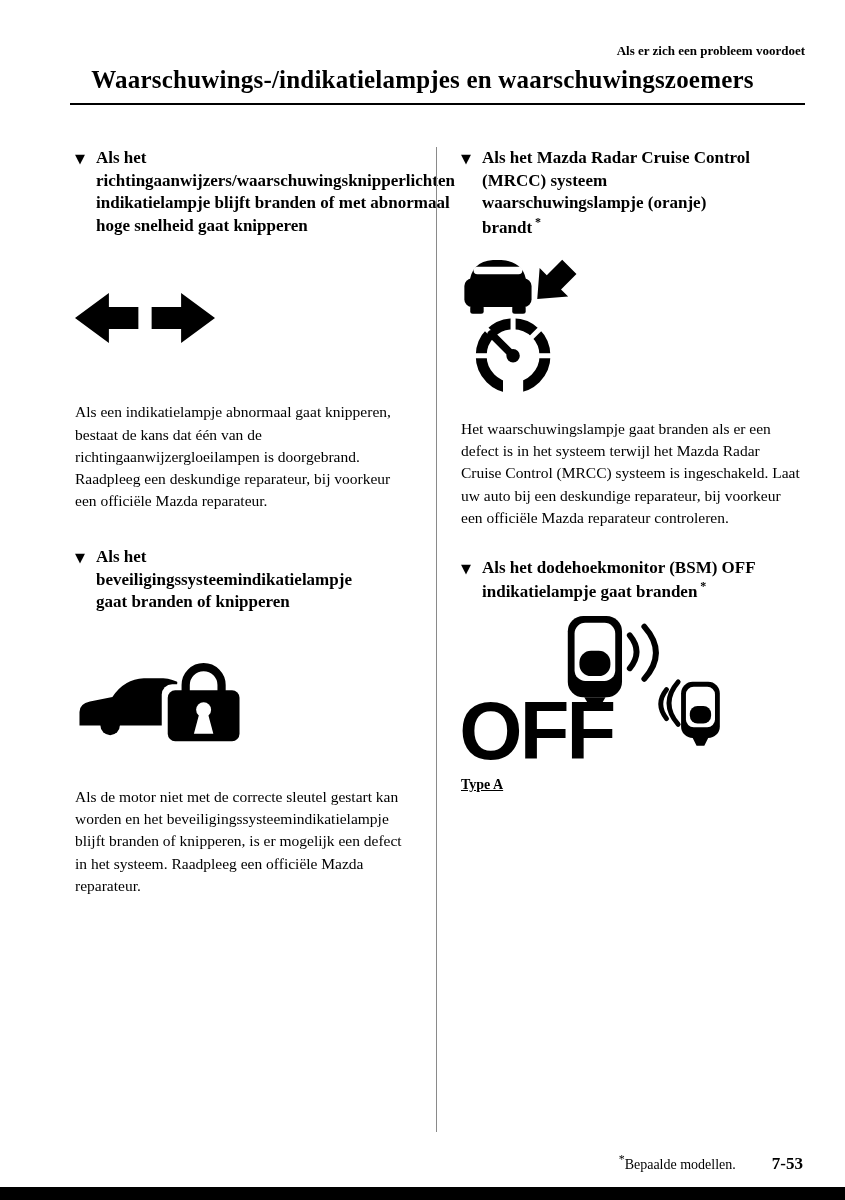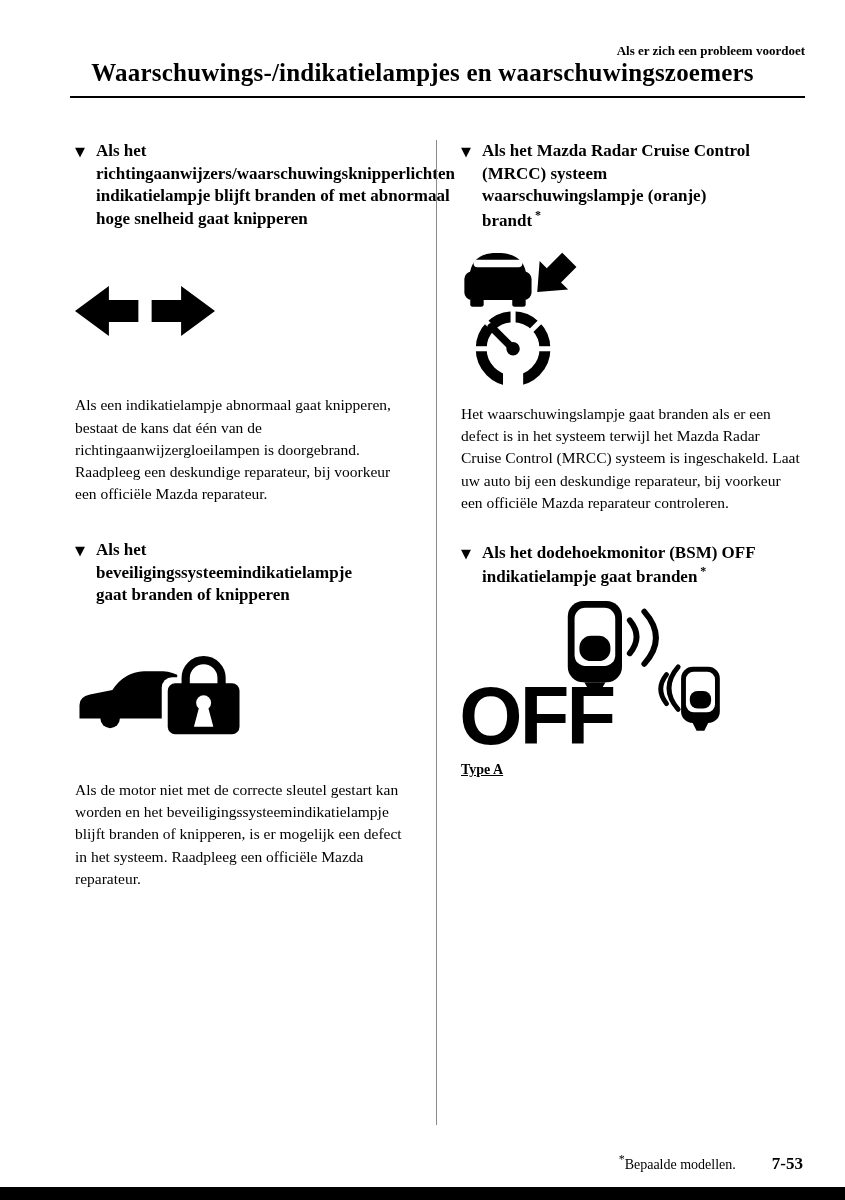--- a/index.html
+++ b/index.html
@@ -7,21 +7,21 @@
   body {
     width:845px; height:1200px; position:relative; overflow:hidden;
     font-family:"Liberation Serif", serif; color:#000;
   }
   .eyebrow {
     text-align:right; font-weight:bold; font-size:13px;
     padding:43px 40px 0 0;
   }
   .title {
     text-align:center; font-size:25px; font-weight:bold;
-    letter-spacing:0.2px;
+    margin-top:7px; letter-spacing:0.2px;
   }
   .title-rule { border-bottom:2px solid #000; margin:9px 40px 0 70px; }
 
   .columns { display:flex; align-items:flex-start; padding:42px 43px 0 75px; }
   .col { width:340px; }
   .divider {
     width:1px; background:#8a8a8a; flex:0 0 1px;
     min-height:985px; margin:0 24px 0 21px;
   }
 
@@ -35,21 +35,21 @@
   }
   .heading .htext { flex:1 1 auto; }
   .ast { font-size:12px; vertical-align:super; margin-left:3px; font-weight:bold; }
 
   .icon-block { display:flex; justify-content:flex-start; }
   .ts-icon-block   { margin-top:54px; }
   .lock-icon-block { margin-top:40px; }
   .mrcc-icon-block { margin-top:14px; }
   .bsm-icon-block  { margin-top:12px; }
 
-  p.body { font-size:15.5px; line-height:1.43; margin-top:12px; }
+  p.body { font-size:15.5px; line-height:1.43; margin-top:20px; }
   .sec-ts p.body   { margin-top:56px; }
   .sec-sec .heading { margin-top:34px; }
   .sec-sec p.body  { margin-top:40px; }
   .sec-bsm .heading { margin-top:28px; }
   .sec-bsm p.body  { margin-top:5px; }
 
   .type-a {
     font-size:14px; font-weight:bold; text-decoration:underline;
     margin-top:8px;
   }

